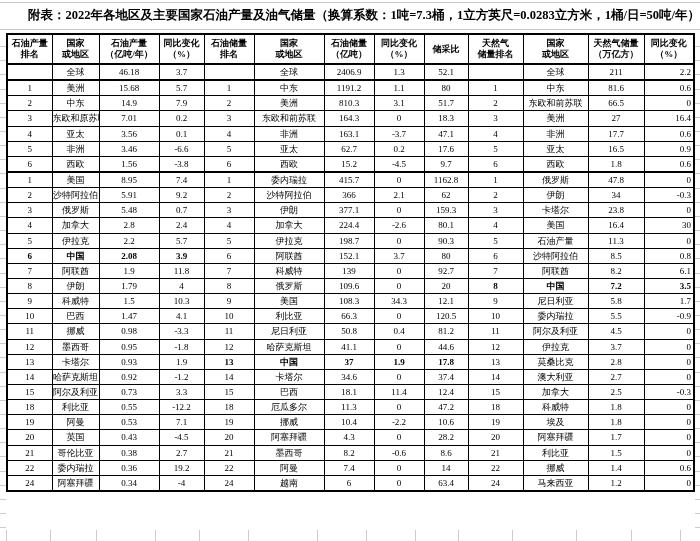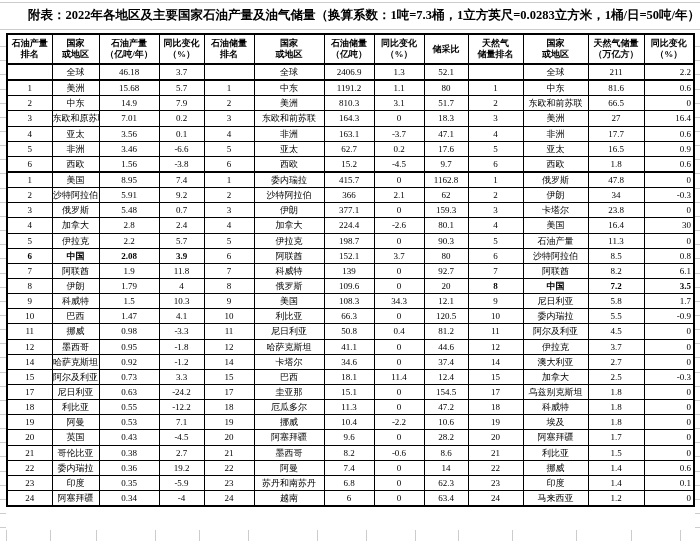--- a/index.html
+++ b/index.html
@@ -417,20 +417,35 @@
         <td>哈萨克斯坦</td>
         <td>41.1</td>
         <td>0</td>
         <td>44.6</td>
         <td>12</td>
         <td>伊拉克</td>
         <td>3.7</td>
         <td>0</td>
       </tr>
       <tr>
+        <td>13</td>
+        <td>卡塔尔</td>
+        <td>0.93</td>
+        <td>1.9</td>
+        <td class="bold">13</td>
+        <td class="bold">中国</td>
+        <td class="bold">37</td>
+        <td class="bold">1.9</td>
+        <td class="bold">17.8</td>
+        <td>13</td>
+        <td>莫桑比克</td>
+        <td>2.8</td>
+        <td>0</td>
+      </tr>
+      <tr>
         <td>14</td>
         <td>哈萨克斯坦</td>
         <td>0.92</td>
         <td>-1.2</td>
         <td>14</td>
         <td>卡塔尔</td>
         <td>34.6</td>
         <td>0</td>
         <td>37.4</td>
         <td>14</td>
@@ -447,35 +462,20 @@
         <td>巴西</td>
         <td>18.1</td>
         <td>11.4</td>
         <td>12.4</td>
         <td>15</td>
         <td>加拿大</td>
         <td>2.5</td>
         <td>-0.3</td>
       </tr>
       <tr>
-        <td>17</td>
-        <td>尼日利亚</td>
-        <td>0.63</td>
-        <td>-24.2</td>
-        <td>17</td>
-        <td>圭亚那</td>
-        <td>15.1</td>
-        <td>0</td>
-        <td>154.5</td>
-        <td>17</td>
-        <td>乌兹别克斯坦</td>
-        <td>1.8</td>
-        <td>0</td>
-      </tr>
-      <tr>
         <td>18</td>
         <td>利比亚</td>
         <td>0.55</td>
         <td>-12.2</td>
         <td>18</td>
         <td>厄瓜多尔</td>
         <td>11.3</td>
         <td>0</td>
         <td>47.2</td>
         <td>18</td>
@@ -498,21 +498,21 @@
         <td>1.8</td>
         <td>0</td>
       </tr>
       <tr>
         <td>20</td>
         <td>英国</td>
         <td>0.43</td>
         <td>-4.5</td>
         <td>20</td>
         <td>阿塞拜疆</td>
-        <td>9.6</td>
+        <td>4.3</td>
         <td>0</td>
         <td>28.2</td>
         <td>20</td>
         <td>阿塞拜疆</td>
         <td>1.7</td>
         <td>0</td>
       </tr>
       <tr>
         <td>21</td>
         <td>哥伦比亚</td>
@@ -537,35 +537,20 @@
         <td>阿曼</td>
         <td>7.4</td>
         <td>0</td>
         <td>14</td>
         <td>22</td>
         <td>挪威</td>
         <td>1.4</td>
         <td>0.6</td>
       </tr>
       <tr>
-        <td>23</td>
-        <td>印度</td>
-        <td>0.35</td>
-        <td>-5.9</td>
-        <td>23</td>
-        <td>苏丹和南苏丹</td>
-        <td>6.8</td>
-        <td>0</td>
-        <td>62.3</td>
-        <td>23</td>
-        <td>印度</td>
-        <td>1.4</td>
-        <td>0.1</td>
-      </tr>
-      <tr>
         <td>24</td>
         <td>阿塞拜疆</td>
         <td>0.34</td>
         <td>-4</td>
         <td>24</td>
         <td>越南</td>
         <td>6</td>
         <td>0</td>
         <td>63.4</td>
         <td>24</td>

